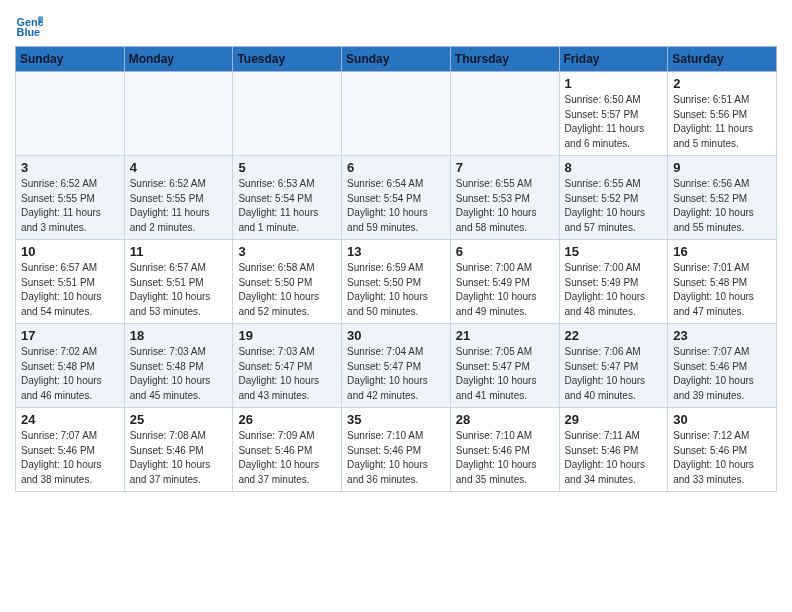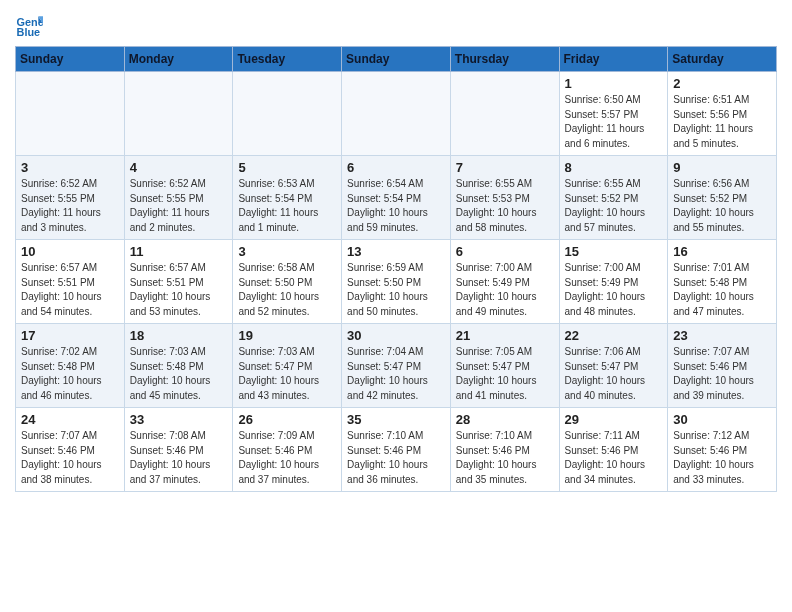--- a/index.html
+++ b/index.html
@@ -222,21 +222,21 @@
             <span class="day-number">23</span>
             <div class="day-info">Sunrise: 7:07 AM<br>Sunset: 5:46 PM<br>Daylight: 10 hours<br>and 39 minutes.</div>
           </td>
         </tr>
         <tr>
           <td>
             <span class="day-number">24</span>
             <div class="day-info">Sunrise: 7:07 AM<br>Sunset: 5:46 PM<br>Daylight: 10 hours<br>and 38 minutes.</div>
           </td>
           <td>
-            <span class="day-number">33</span>
+            <span class="day-number">25</span>
             <div class="day-info">Sunrise: 7:08 AM<br>Sunset: 5:46 PM<br>Daylight: 10 hours<br>and 37 minutes.</div>
           </td>
           <td>
             <span class="day-number">26</span>
             <div class="day-info">Sunrise: 7:09 AM<br>Sunset: 5:46 PM<br>Daylight: 10 hours<br>and 37 minutes.</div>
           </td>
           <td>
             <span class="day-number">35</span>
             <div class="day-info">Sunrise: 7:10 AM<br>Sunset: 5:46 PM<br>Daylight: 10 hours<br>and 36 minutes.</div>
           </td>

